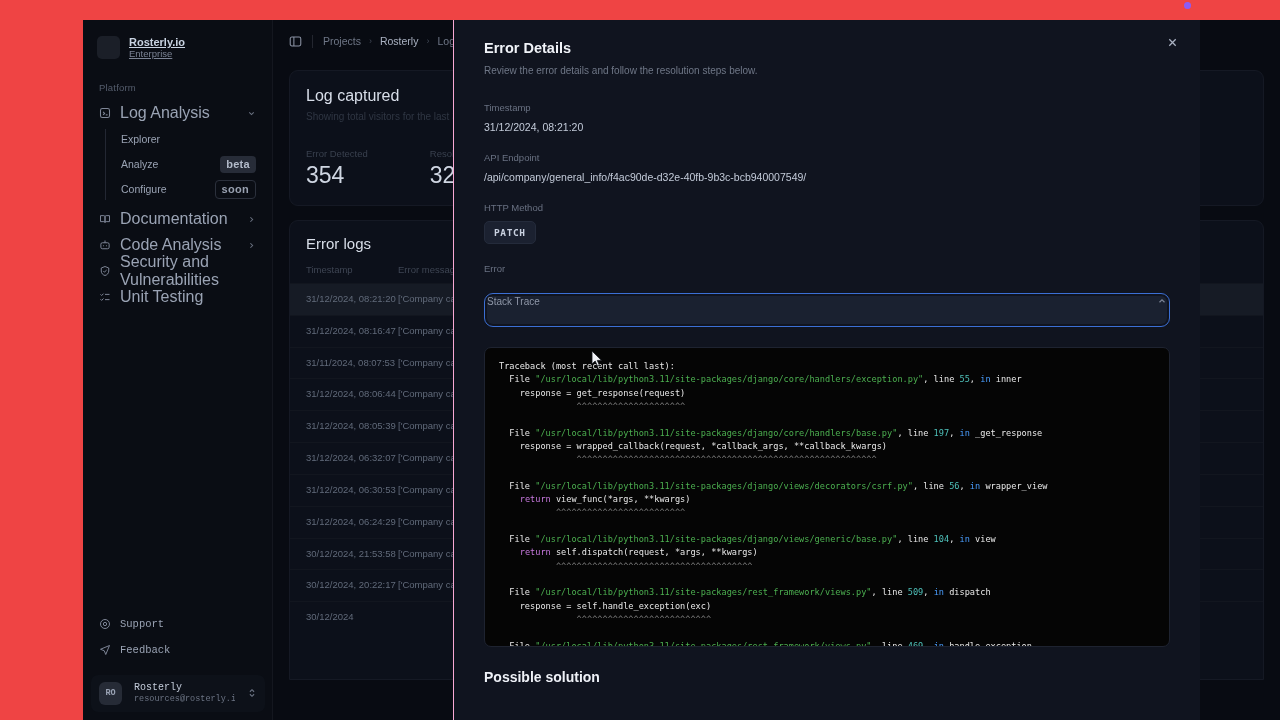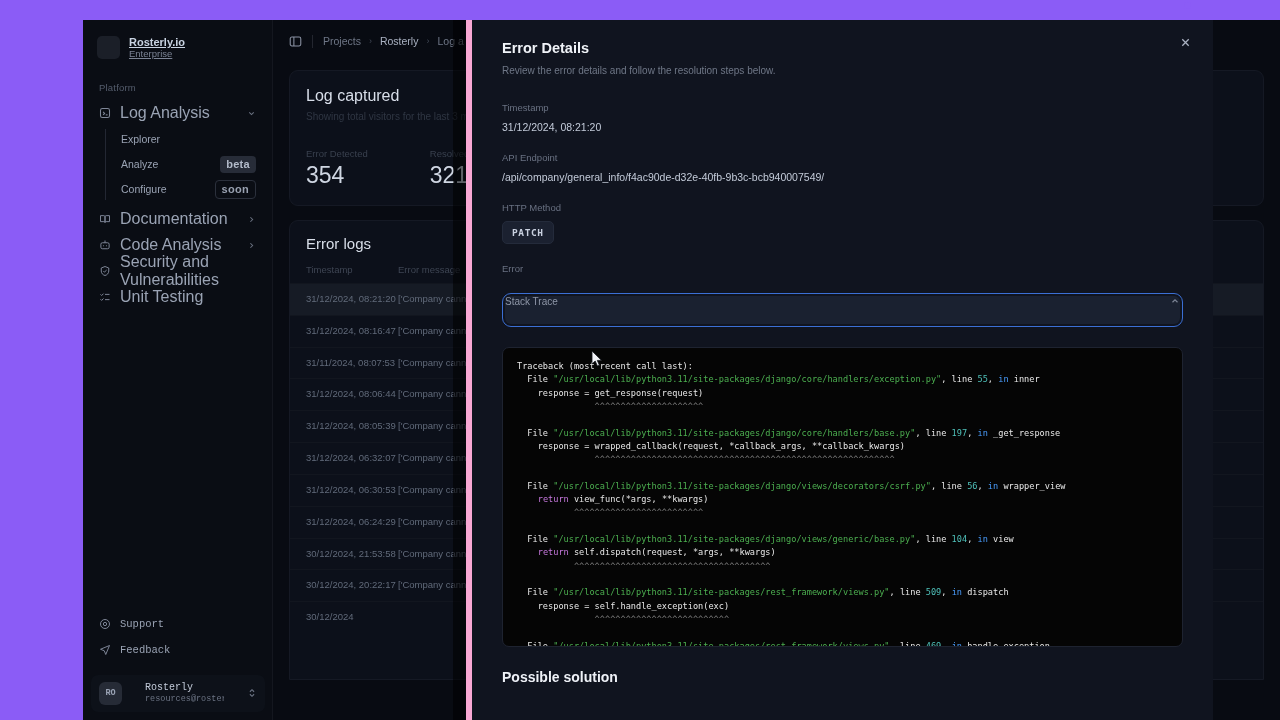--- a/index.html
+++ b/index.html
@@ -2,21 +2,21 @@
 <html><head>
 <meta charset="utf-8">
 <style>
   * { box-sizing: border-box; margin: 0; padding: 0; }
   html, body {
     width: 1280px; height: 720px;
     background: #000000;
     font-family: "Liberation Sans", sans-serif;
     overflow: hidden;
   }
-  #root { position: relative; width: 1280px; height: 720px; background: #8b5cf6; }
+  #root { position: relative; width: 1280px; height: 720px; background: #ef4444; }
 
   
   .app {
     position: absolute; left: 83px; top: 20px;
     width: 1197px; height: 700px;
     background: #080b12;
     overflow: hidden;
   }
 
   
@@ -56,21 +56,21 @@
   .badge {
     font-size: 11px; font-weight: bold; letter-spacing: .3px;
     padding: 2.5px 6px; border-radius: 4px;
   }
   .badge.solid { background: #272c38; color: #b3bbca; }
   .badge.outline { background: transparent; border: 1px solid #2b303c; color: #99a1b1; }
 
   .side-foot { position: absolute; left: 0; bottom: 0; width: 190px; padding: 0 0 8px 0; font-family: Liberation Mono, monospace; }
   .foot-item { display: flex; align-items: center; gap: 9px; height: 25px; margin: 1px 8px; padding: 0 8px; font-size: 10.5px; color: #9aa3b4; }
   .user-card {
-    display: flex; align-items: center; gap: 23px; margin: 12px 8px 0 8px;
+    display: flex; align-items: center; gap: 12px; margin: 12px 8px 0 8px;
     padding: 7px 8px; border-radius: 7px; background: #0d1119;
   }
   .avatar {
     width: 23px; height: 23px; border-radius: 6px; background: #262b36;
     display: flex; align-items: center; justify-content: center;
     font-size: 8.5px; font-weight: bold; color: #9aa3b4; flex: none;
   }
   .user-meta { flex: 1; line-height: 1.25; overflow: hidden;}
   .user-name { font-size: 10px; color: #c2cad8; }
   .user-mail { font-size: 8.5px; color: #6c7484; white-space: nowrap; }
@@ -105,23 +105,22 @@
   .log-row { display: flex; font-size: 9.5px; color: #616a7a; padding: 9px 16px; border-top: 1px solid #12161f; }
   .log-row.sel { background: #161b25; }
   .log-row .c1 { width: 92px; line-height: 1.35; }
   .log-row .c2 { flex: 1; white-space: nowrap; overflow: hidden; }
 
   
   .scrim { position: absolute; left: 370px; top: 0; width: 83px; height: 700px;
            background: rgba(0,0,0,0.55); }
   .modal {
     position: absolute; left: 370px; top: 0; width: 747px; height: 700px;
-    background: #10141f; border-left: 6px solid #f9a8d4;
+    background: #10141f; border-left: 1px solid #f9a8d4;
     overflow: hidden;
-    margin-left: 13px;
   }
   .modal-head { padding: 20px 30px 0 30px; position: relative; }
   .modal-title { font-size: 14.5px; font-weight: bold; color: #f0f3f8; }
   .modal-sub { font-size: 10px; color: #6f7787; margin-top: 9px; }
   .close-btn {
     position: absolute; right: 18px; top: 12px; width: 20px; height: 20px;
     display: flex; align-items: center; justify-content: center; color: #aab2c2;
   }
   .close-btn svg { width: 11px; height: 11px; display: block; }
 

